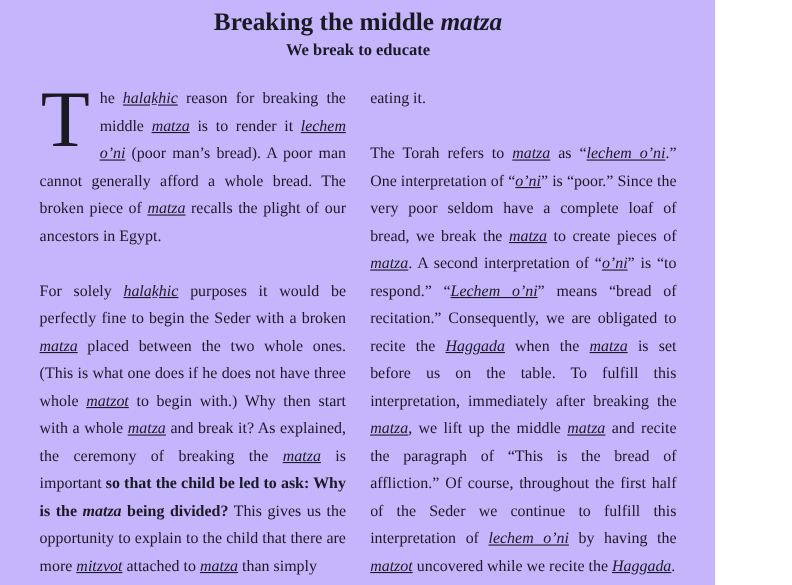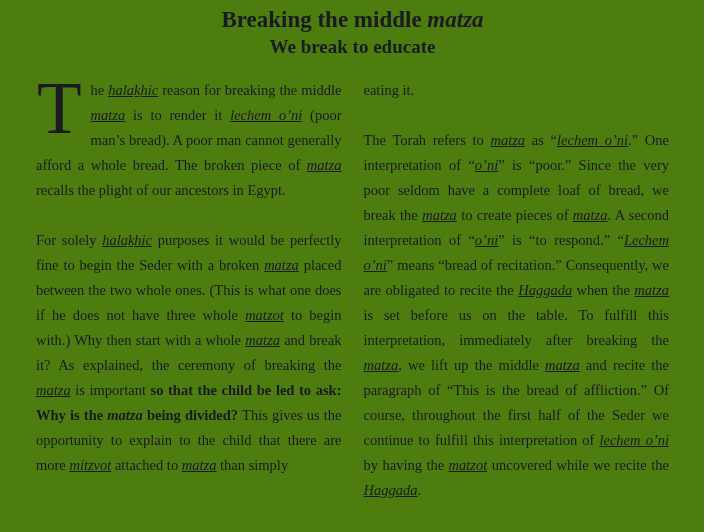--- a/index.html
+++ b/index.html
@@ -1,26 +1,26 @@
 <!DOCTYPE html>
 <html><head>
 <meta charset="utf-8">
 <style>
   html,body{margin:0;padding:0;background:#ffffff;}
   .page{
-    width:704px;height:532px;box-sizing:border-box;
+    width:650px;height:532px;box-sizing:border-box;
     padding:6px 35px 0 36px;
     font-family:"Liberation Serif","DejaVu Serif",serif;
-    color:#1a1a22;background:#4d7c0f;overflow:hidden;
+    color:#1a1a22;background:#c4b5fd;overflow:hidden;
   }
   .doc-title{
     margin:0;text-align:center;font-size:23px;line-height:28px;font-weight:bold;
   }
   .doc-subtitle{
-    margin:3px 0 0;text-align:center;font-size:19px;line-height:19px;font-weight:bold;
+    margin:3px 0 0;text-align:center;font-size:15px;line-height:19px;font-weight:bold;
   }
   .cols{display:flex;gap:22px;margin-top:22px;}
   .col{flex:1;min-width:0;text-align:justify;font-size:14.5px;line-height:25px;}
   .para{margin:0 0 25px 0;}
   .para:last-child{margin-bottom:0;}
   .dropcap{
     float:left;font-size:73px;line-height:56px;
     padding:3px 9px 0 1px;font-weight:normal;
   }
   .run-n{font-style:normal;font-weight:normal;}

